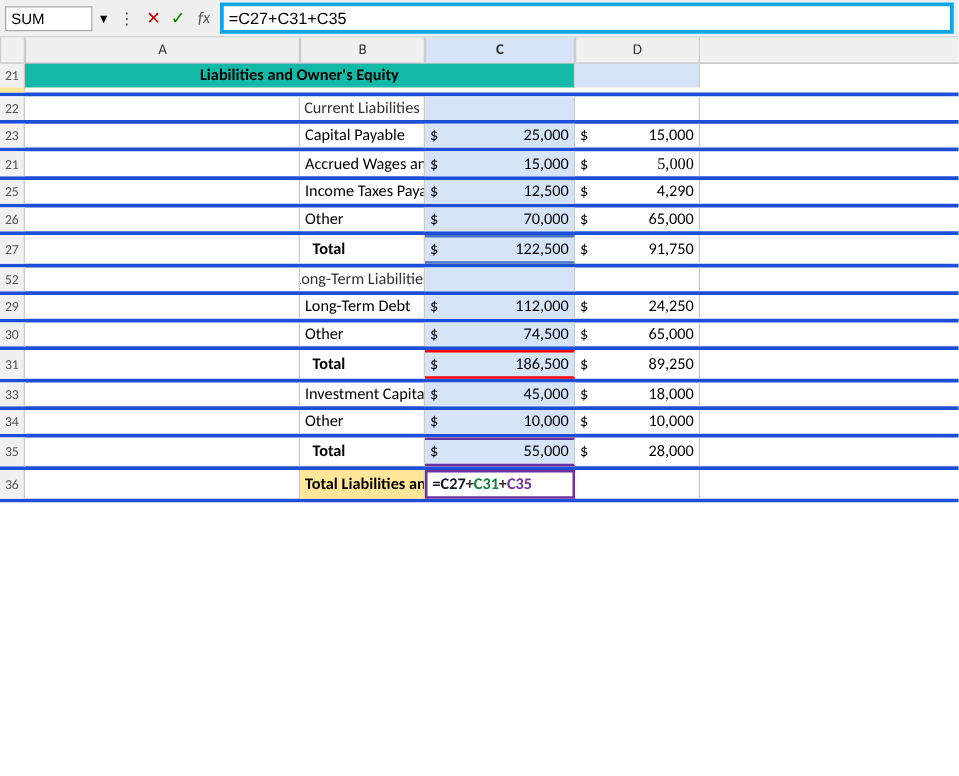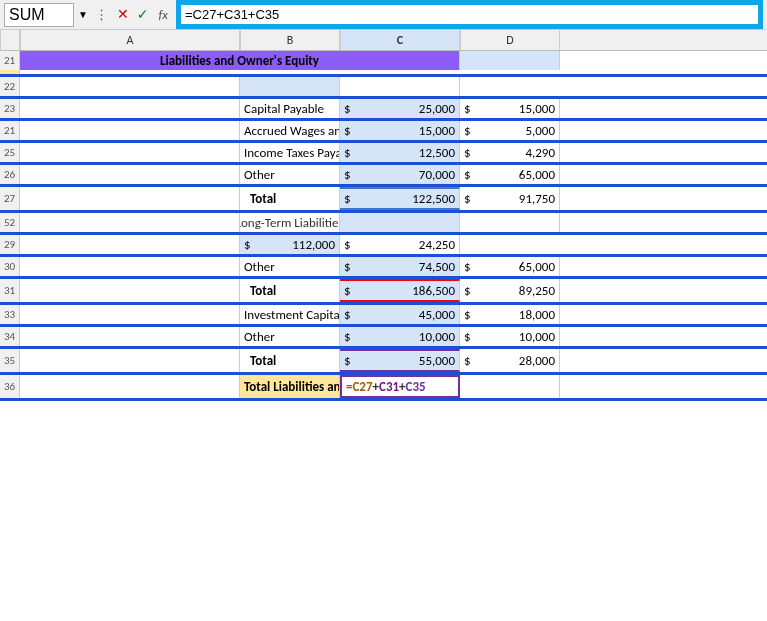--- a/index.html
+++ b/index.html
@@ -17,39 +17,39 @@
       background: #f0f0f0;
       border-bottom: 1px solid #ccc;
       padding: 3px 4px;
       gap: 4px;
       height: 30px;
     }
     .name-box {
       width: 70px;
       border: 1px solid #aaa;
       padding: 2px 4px;
-      font-size: 16px;
+      font-size: 12px;
       background: white;
     }
     .fx-icon {
       font-style: italic;
       color: #555;
       font-size: 13px;
       padding: 0 4px;
     }
     .cancel-icon, .confirm-icon {
       font-size: 14px;
       cursor: pointer;
       padding: 0 2px;
     }
     .cancel-icon { color: #c00; }
     .confirm-icon { color: #080; }
     .formula-input {
       flex: 1;
-      border: 5px solid #0ea5e9;
+      border: 3px solid #0ea5e9;
       padding: 2px 4px;
       font-size: 13px;
       background: white;
     }
 
     
     .col-headers {
       display: grid;
       grid-template-columns: 20px 220px 100px 120px 100px;
       background: #f0f0f0;
@@ -140,28 +140,29 @@
   <div class="col-header">A</div>
   <div class="col-header">B</div>
   <div class="col-header active-col">C</div>
   <div class="col-header">D</div>
 </div>
 
 <div class="sheet">
 
   <div class="row row-21">
     <div class="row-num">21</div>
-    <div class="cell center bold" style="background:#8b5cf6; grid-column: span 3; border-right:1px solid #ccc;">Liabilities and Owner's Equity</div>
+    <div class="cell center bold" style="background:#14b8a6; grid-column: span 3; border-right:1px solid #ccc;">Liabilities and Owner's Equity</div>
     <div class="cell col-c-active" style="background:#d6e4f7;"></div>
     <div class="cell"></div>
   </div>
 
   <div class="row">
     <div class="row-num">22</div>
     <div class="cell"></div>
+    <div class="cell section-label" style="justify-content:center;">Current Liabilities</div>
     <div class="cell col-c-active" style="background:#d6e4f7;"></div>
     <div class="cell"></div>
   </div>
 
   <div class="row">
     <div class="row-num">23</div>
     <div class="cell"></div>
     <div class="cell">Capital Payable</div>
     <div class="cell col-c-active" style="background:#d6e4f7;">
       <span class="dollar-sign">$</span>
@@ -176,21 +177,21 @@
   <div class="row">
     <div class="row-num">21</div>
     <div class="cell"></div>
     <div class="cell">Accrued Wages and Salaries</div>
     <div class="cell col-c-active" style="background:#d6e4f7;">
       <span class="dollar-sign">$</span>
       <span style="margin-left:auto;">15,000</span>
     </div>
     <div class="cell">
       <span class="dollar-sign">$</span>
-      <span style="margin-left:auto;">5,000</span>
+      <span style="margin-left:auto;font-family:Liberation Serif, serif;">5,000</span>
     </div>
   </div>
 
   <div class="row">
     <div class="row-num">25</div>
     <div class="cell"></div>
     <div class="cell">Income Taxes Payable</div>
     <div class="cell col-c-active" style="background:#d6e4f7;">
       <span class="dollar-sign">$</span>
       <span style="margin-left:auto;">12,500</span>
@@ -233,20 +234,21 @@
     <div class="row-num">52</div>
     <div class="cell"></div>
     <div class="cell section-label" style="justify-content:center;">Long-Term Liabilities</div>
     <div class="cell col-c-active" style="background:#d6e4f7;"></div>
     <div class="cell"></div>
   </div>
 
   <div class="row">
     <div class="row-num">29</div>
     <div class="cell"></div>
+    <div class="cell">Long-Term Debt</div>
     <div class="cell col-c-active" style="background:#d6e4f7;">
       <span class="dollar-sign">$</span>
       <span style="margin-left:auto;">112,000</span>
     </div>
     <div class="cell">
       <span class="dollar-sign">$</span>
       <span style="margin-left:auto;">24,250</span>
     </div>
   </div>
 
@@ -319,22 +321,22 @@
       <span class="dollar-sign">$</span>
       <span style="margin-left:auto;text-align:right;">28,000</span>
     </div>
   </div>
 
   <div class="row row-36">
     <div class="row-num">36</div>
     <div class="cell"></div>
     <div class="cell bold" style="background:#FFE699;">Total Liabilities and Owner's Equity</div>
     <div class="cell active-cell" style="border:2px solid #7030A0; padding:2px 4px; justify-content: flex-start;">
-      <span style="color:#a16207;">=C27</span>
+      <span style="color:#0f172a;">=C27</span>
         <span style="color:#333;">+</span>
-        <span style="color:#701a75;">C31</span>
+        <span style="color:#15803d;">C31</span>
         <span style="color:#333;">+</span>
         <span style="color:#7030A0;">C35</span>
     </div>
     <div class="cell"></div>
   </div>
 
 </div>
 
 </body></html>

